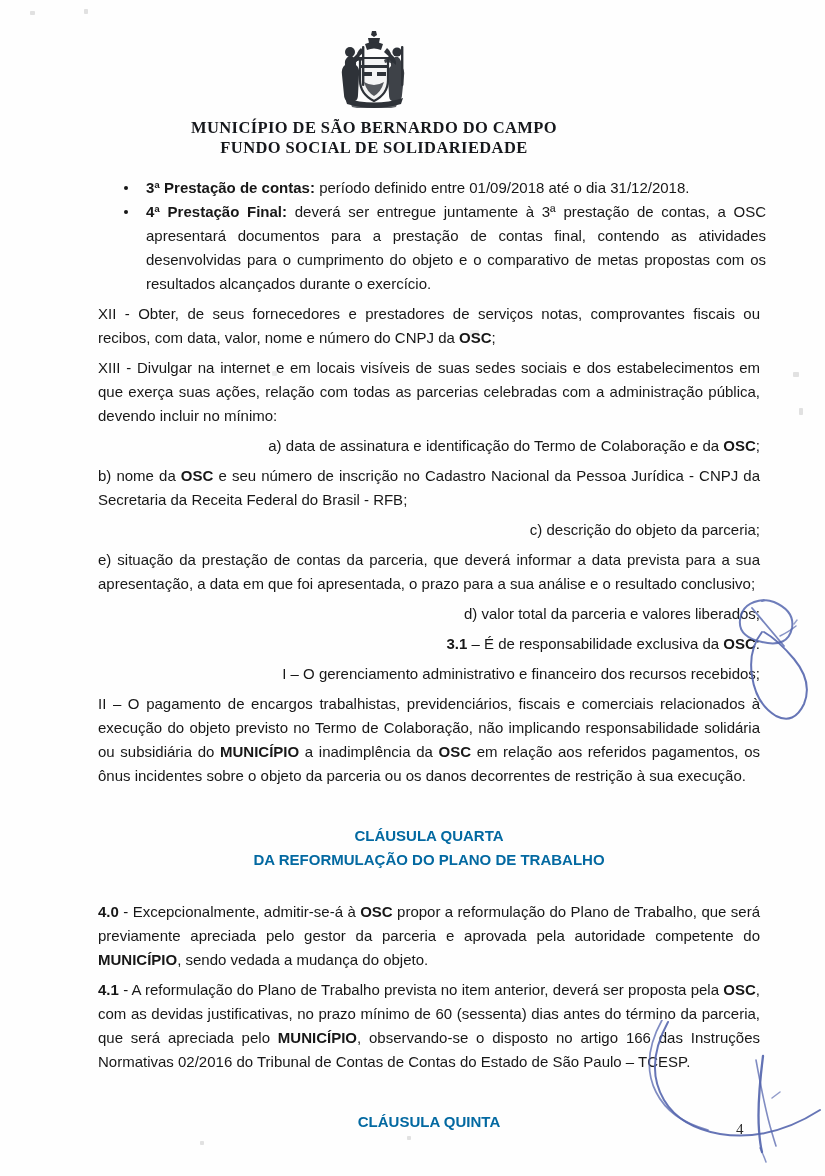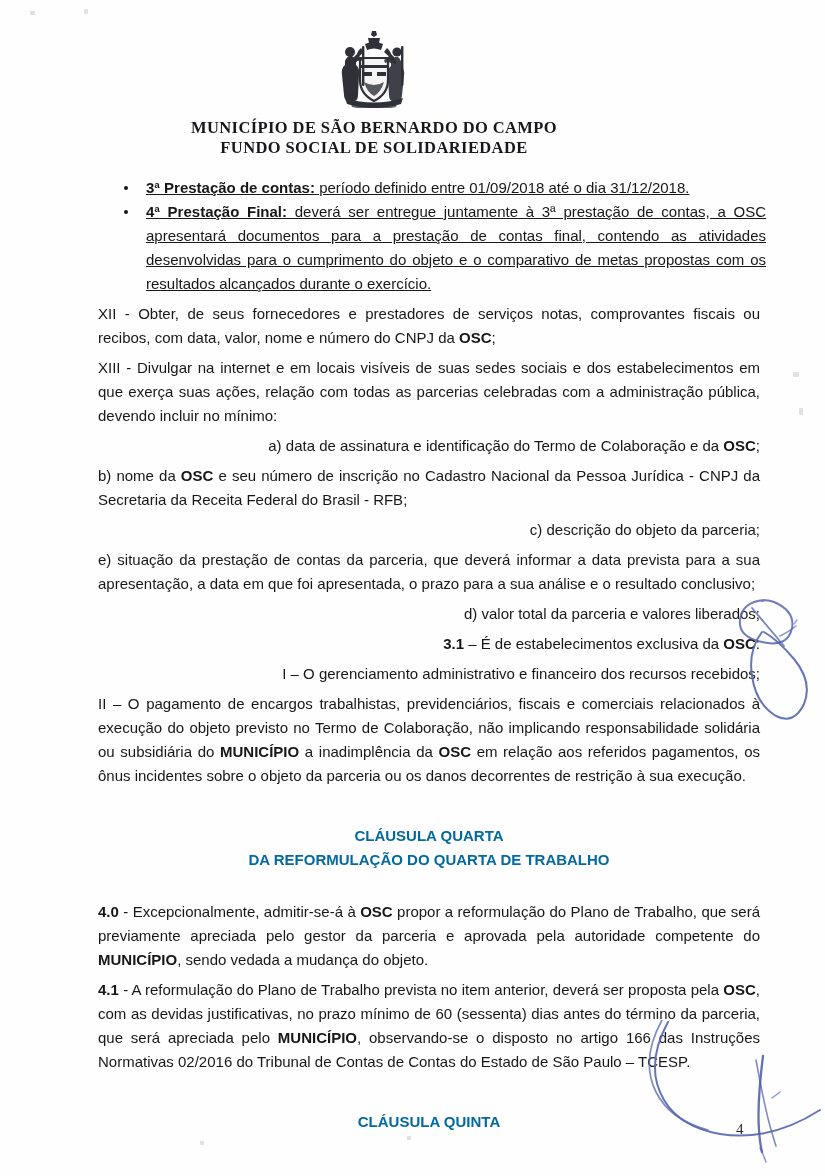--- a/index.html
+++ b/index.html
@@ -63,21 +63,20 @@
     text-align: justify;
     text-justify: inter-word;
     color: #171717;
   }
   p.t.nojust { text-align: right; }
 
   ul.bullets {
     margin: 0 0 0 0;
     padding: 0;
     list-style: none;
-    text-decoration: underline;
   }
   ul.bullets li {
     position: relative;
     padding-left: 54px;
     font-size: 15px;
     line-height: 24px;
     text-align: justify;
     color: #171717;
   }
   ul.bullets li::before {
@@ -186,30 +185,30 @@
     <p class="t">XIII - Divulgar na internet e em locais visíveis de suas sedes sociais e dos estabelecimentos em que exerça suas ações, relação com todas as parcerias celebradas com a administração pública, devendo incluir no mínimo:</p>
 
     <p class="t nojust"><span>a) data de assinatura e identificação do Termo de Colaboração e da </span><span class="strong">OSC</span><span>;</span></p>
 
     <p class="t"><span>b) nome da </span><span class="strong">OSC</span><span> e seu número de inscrição no Cadastro Nacional da Pessoa Jurídica - CNPJ da Secretaria da Receita Federal do Brasil - RFB;</span></p>
 
     <p class="t nojust">c) descrição do objeto da parceria;</p>
     <p class="t">e) situação da prestação de contas da parceria, que deverá informar a data prevista para a sua apresentação, a data em que foi apresentada, o prazo para a sua análise e o resultado conclusivo;</p>
     <p class="t nojust">d) valor total da parceria e valores liberados;</p>
 
-    <p class="t nojust"><span class="strong">3.1</span><span> – É de estabelecimentos exclusiva da </span><span class="strong">OSC</span><span>:</span></p>
+    <p class="t nojust"><span class="strong">3.1</span><span> – É de responsabilidade exclusiva da </span><span class="strong">OSC</span><span>:</span></p>
 
     <p class="t nojust">I – O gerenciamento administrativo e financeiro dos recursos recebidos;</p>
 
     <p class="t"><span>II – O pagamento de encargos trabalhistas, previdenciários, fiscais e comerciais relacionados à execução do objeto previsto no Termo de Colaboração, não implicando responsabilidade solidária ou subsidiária do </span><span class="strong">MUNICÍPIO</span><span> a inadimplência da </span><span class="strong">OSC</span><span> em relação aos referidos pagamentos, os ônus incidentes sobre o objeto da parceria ou os danos decorrentes de restrição à sua execução.</span></p>
 
     <div class="gap-lg"></div>
 
     <p class="clause-title">CLÁUSULA QUARTA</p>
-    <p class="clause-title">DA REFORMULAÇÃO DO QUARTA DE TRABALHO</p>
+    <p class="clause-title">DA REFORMULAÇÃO DO PLANO DE TRABALHO</p>
 
     <div class="gap-md"></div>
 
     <p class="t"><span class="strong">4.0</span><span> - Excepcionalmente, admitir-se-á à </span><span class="strong">OSC</span><span> propor a reformulação do Plano de Trabalho, que será previamente apreciada pelo gestor da parceria e aprovada pela autoridade competente do </span><span class="strong">MUNICÍPIO</span><span>, sendo vedada a mudança do objeto.</span></p>
 
     <p class="t"><span class="strong">4.1</span><span> - A reformulação do Plano de Trabalho prevista no item anterior, deverá ser proposta pela </span><span class="strong">OSC</span><span>, com as devidas justificativas, no prazo mínimo de 60 (sessenta) dias antes do término da parceria, que será apreciada pelo </span><span class="strong">MUNICÍPIO</span><span>, observando-se o disposto no artigo 166 das Instruções Normativas 02/2016 do Tribunal de Contas de Contas do Estado de São Paulo – TCESP.</span></p>
 
     <div class="gap-lg"></div>
 
     <p class="clause-title">CLÁUSULA QUINTA</p>

